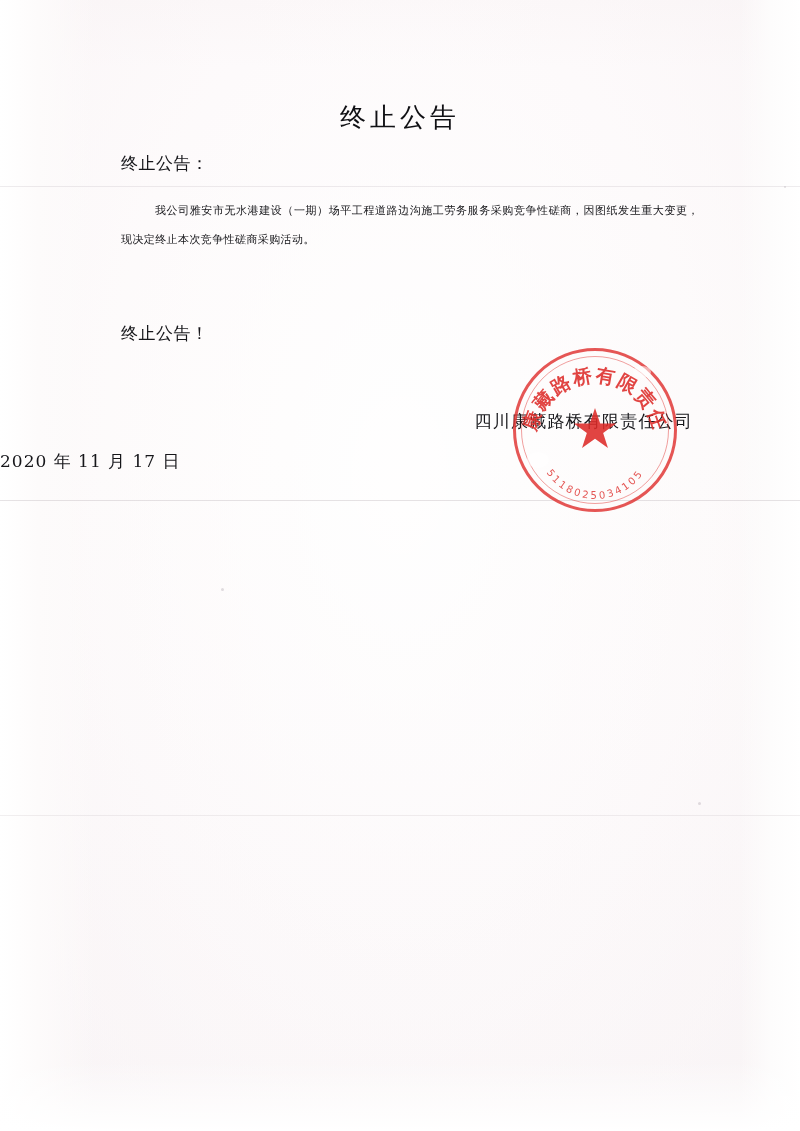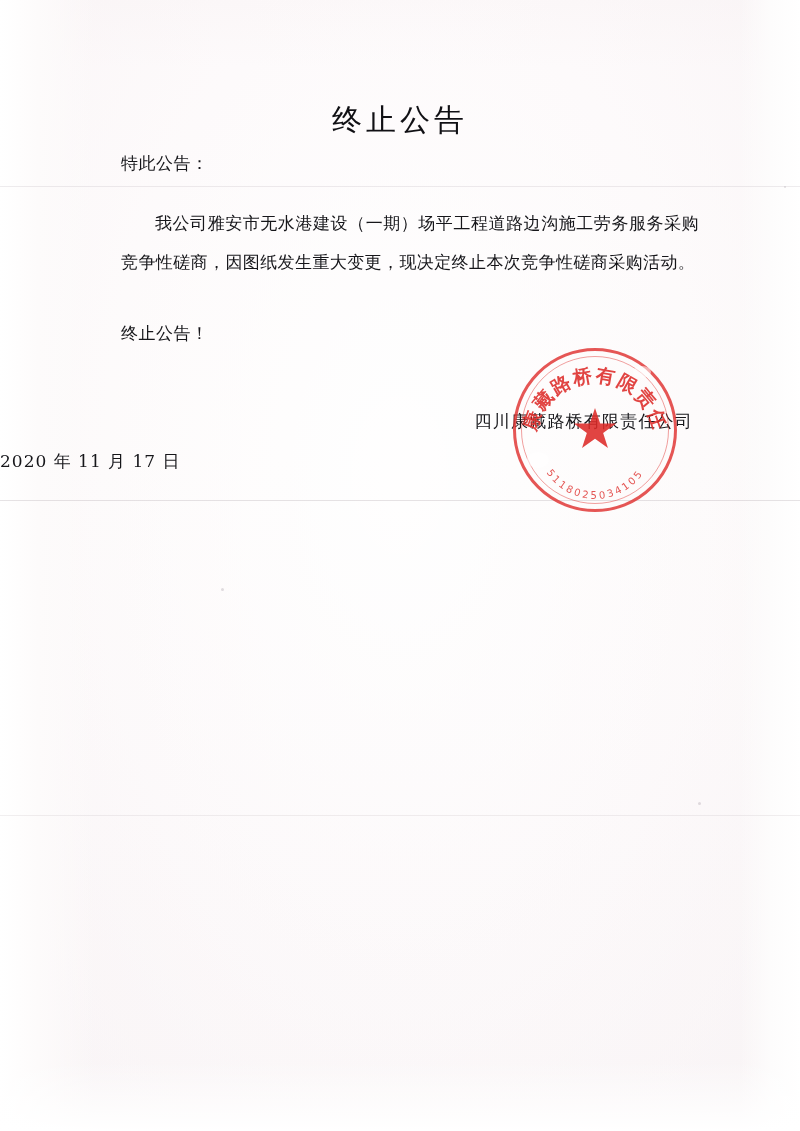--- a/index.html
+++ b/index.html
@@ -80,39 +80,39 @@
     top: 0; left: 0;
     width: 800px;
     color: #16161a;
   }
   .doc-title {
     position: absolute;
     top: 100px;
     left: 0;
     width: 800px;
     text-align: center;
-    font-size: 30px;
+    font-size: 26px;
     letter-spacing: 4px;
     font-family: "DejaVu Serif", "Liberation Serif", serif;
     color: #101014;
   }
   .salutation {
     position: absolute;
     top: 152px;
     left: 121px;
     font-size: 17px;
     letter-spacing: 0.5px;
   }
   .body-para {
     position: absolute;
-    top: 204px;
+    top: 196px;
     left: 121px;
     width: 578px;
-    font-size: 17px;
-    line-height: 39px;
+    font-size: 11px;
+    line-height: 29px;
     text-align: justify;
     text-indent: 34px;
     letter-spacing: 0.4px;
   }
   .closing {
     position: absolute;
     top: 322px;
     left: 121px;
     font-size: 17px;
     letter-spacing: 0.5px;
@@ -221,21 +221,21 @@
   <div class="fold f3"></div>
 
   <div class="speck" style="left:221px; top:588px; width:3px; height:3px;"></div>
   <div class="speck" style="left:698px; top:802px; width:3px; height:3px;"></div>
   <div class="speck" style="left:784px; top:186px; width:2px; height:2px;"></div>
 
   <div class="content">
 
     <div class="doc-title">终止公告</div>
 
-    <div class="salutation">特此公告：</div>
+    <div class="salutation">终止公告：</div>
 
     <div class="body-para">我公司雅安市无水港建设（一期）场平工程道路边沟施工劳务服务采购竞争性磋商，因图纸发生重大变更，现决定终止本次竞争性磋商采购活动。</div>
 
     <div class="closing">终止公告！</div>
 
     <div class="signer">四川康藏路桥有限责任公司</div>
 
     <div class="sign-date">2020 年 11 月 17 日</div>
   </div>
 

